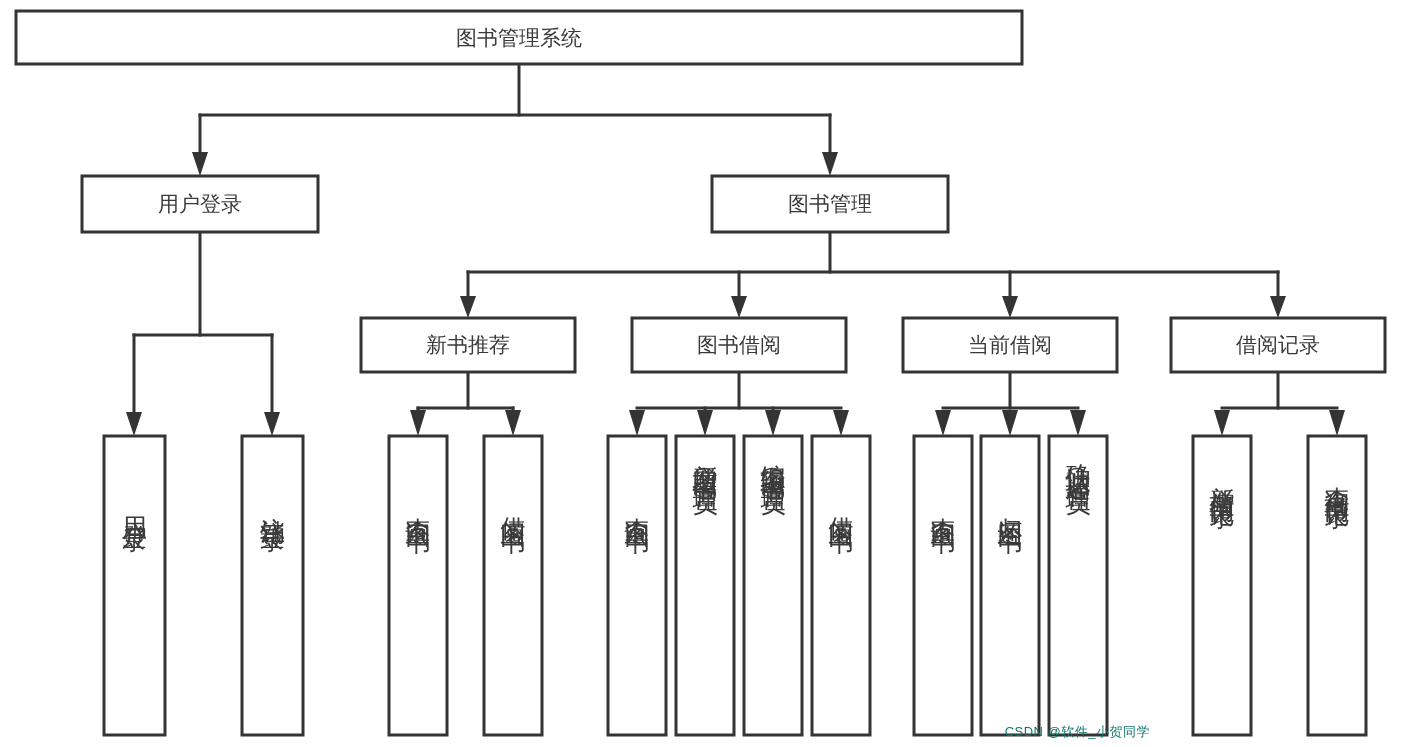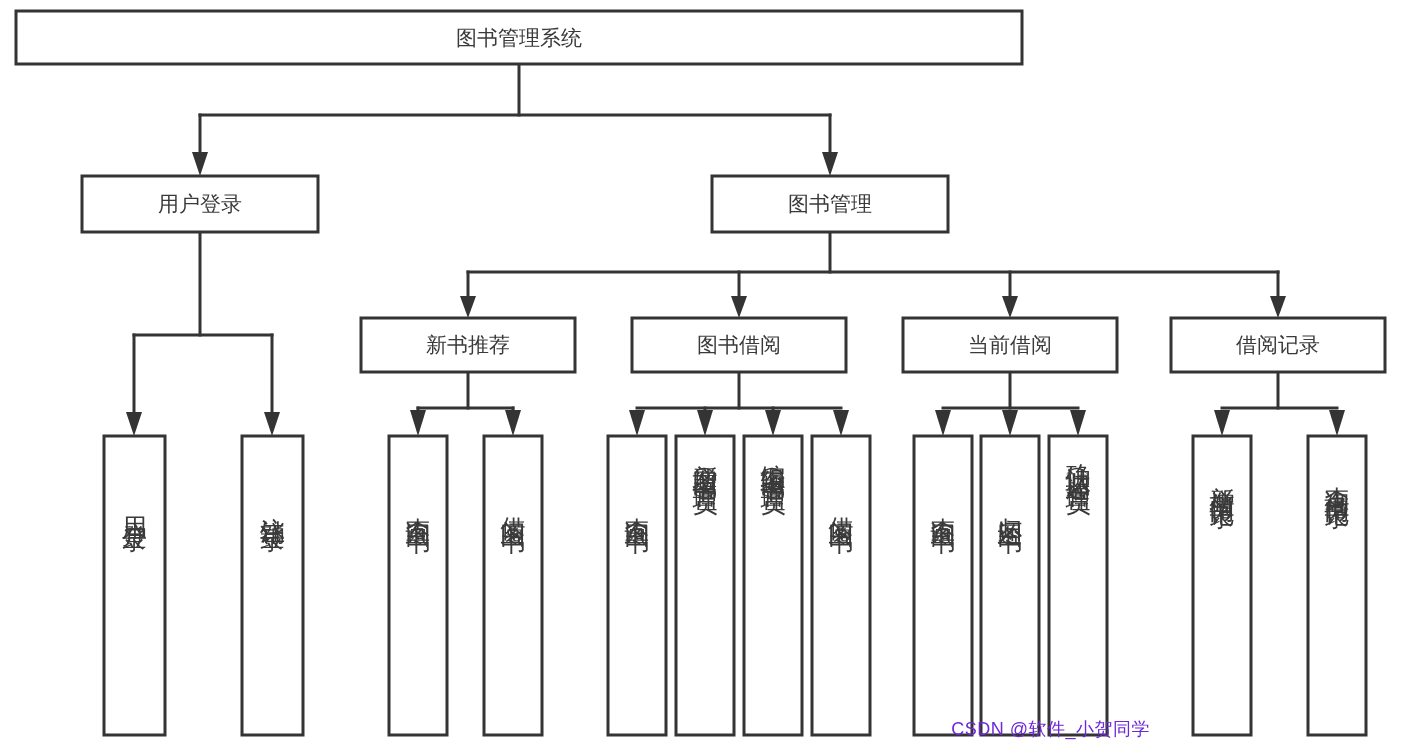--- a/index.html
+++ b/index.html
@@ -63,22 +63,22 @@
     line-height: 1;
     letter-spacing: 4px;
     color: #3a3a3a;
     white-space: nowrap;
   }
   .watermark {
     position: absolute;
     right: 8px;
     bottom: 6px;
     font-family: "Liberation Sans", "DejaVu Sans", sans-serif;
-    font-size: 18px;
-    color: #6d28d9;
+    font-size: 13px;
+    color: #0f766e;
     letter-spacing: 0.5px;
     white-space: nowrap;
   }
 </style>
 </head>
 <body>
 
 <div id="diagram-root">
 
   <svg class="tree" viewBox="0 0 1405 747" xmlns="http://www.w3.org/2000/svg">

